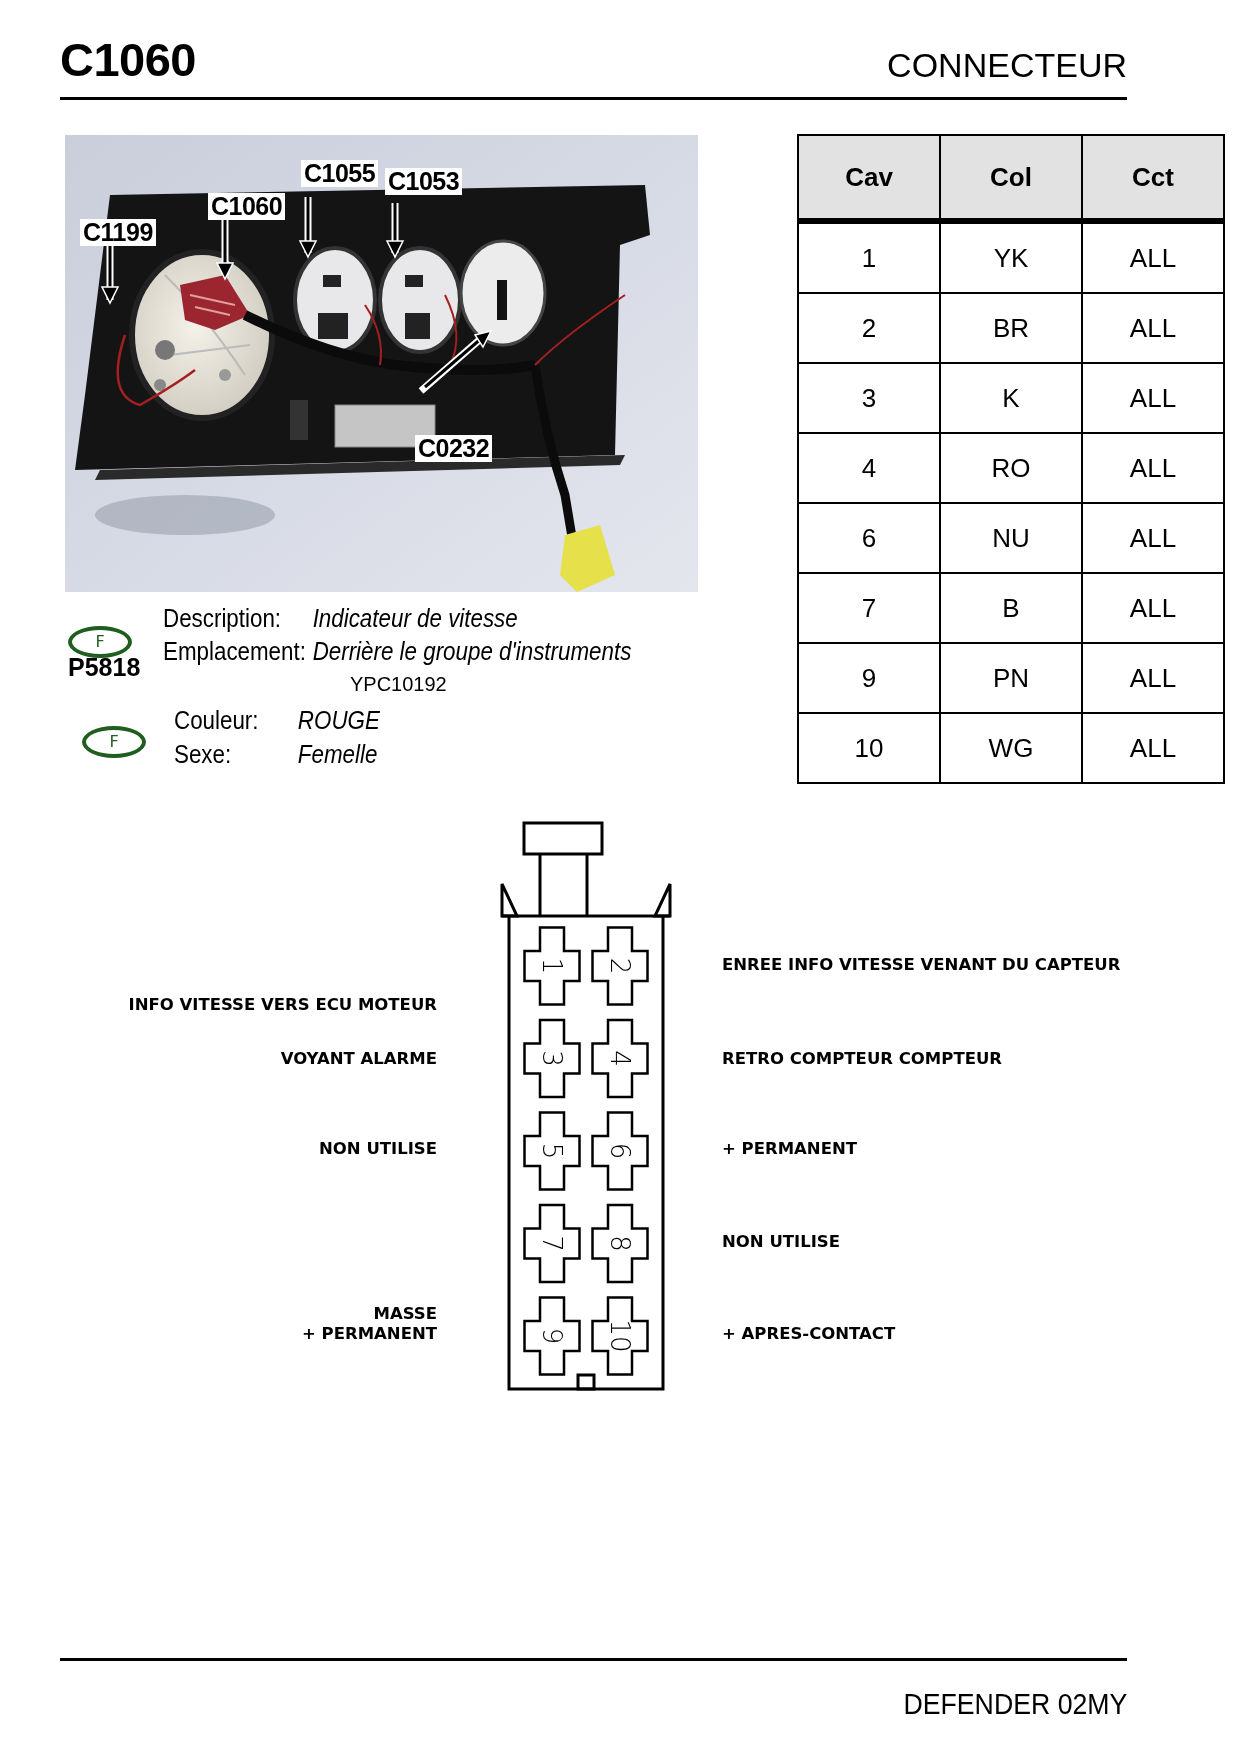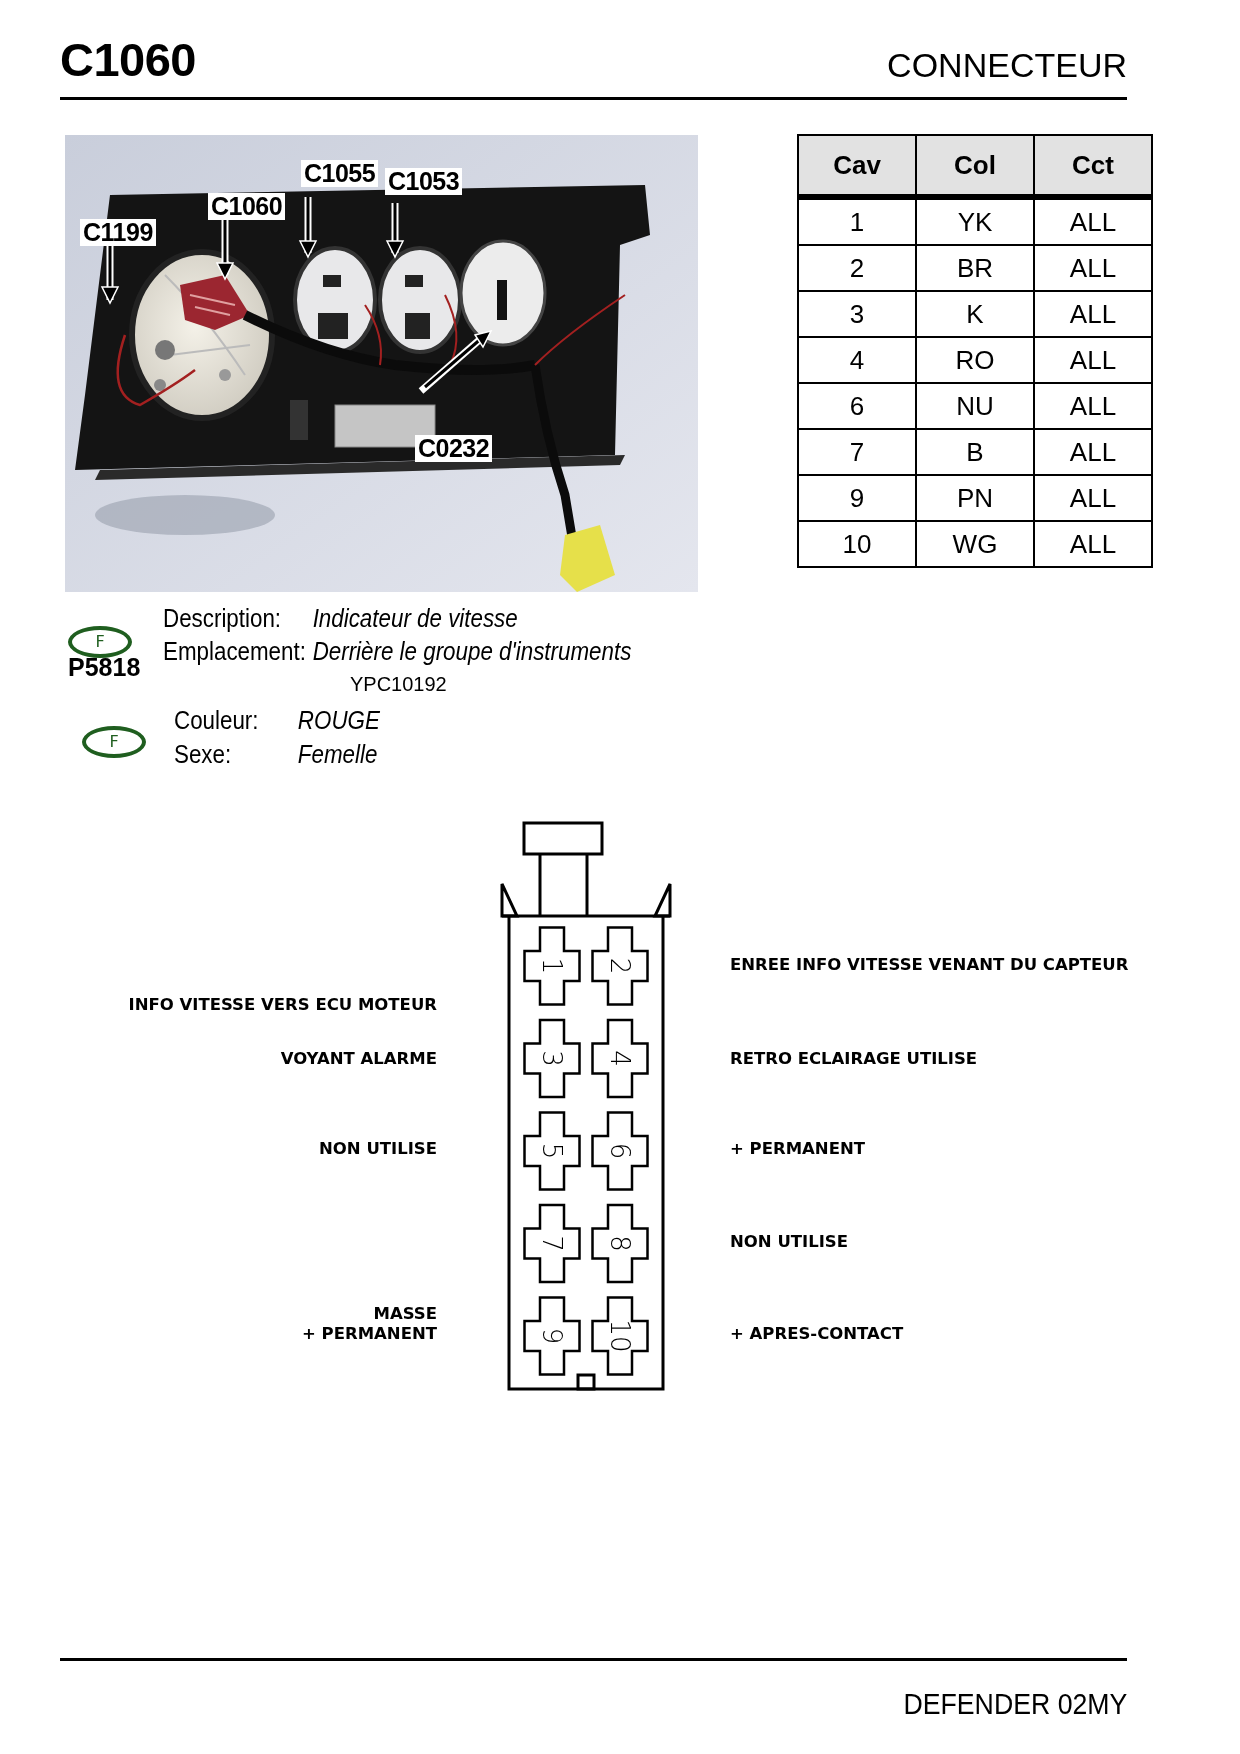--- a/index.html
+++ b/index.html
@@ -14,37 +14,37 @@
   #footer-text { right:113px; top:1690px; font-size:29px; line-height:1; transform:scaleX(0.92); transform-origin:right; }
 
   
   #photo { left:65px; top:135px; width:633px; height:555px; overflow:hidden; }
   #photo svg { display:block; }
   .photo-label { position:absolute; background:#fff; font-weight:bold; font-size:25px; line-height:1; padding:1px 3px; letter-spacing:-0.5px; }
   #photo-ref { position:absolute; left:3px; bottom:10px; font-weight:bold; font-size:25px; line-height:1; }
 
   
   #pin-table { left:797px; top:134px; border-collapse:collapse; font-size:26px; }
-  #pin-table th, #pin-table td { border:2px solid #000; width:108px; text-align:center; padding:4px; }
+  #pin-table th, #pin-table td { border:2px solid #000; width:108px; text-align:center; padding:16px; }
   #pin-table th { background:#e2e2e2; height:50px; font-weight:bold; border-bottom:6px solid #000; }
   #pin-table td { height:36px; line-height:36px; }
 
   
   .f-icon { position:absolute; width:56px; height:24px; border:4px solid #1f5e1f; border-radius:50%; 
             color:#1f5e1f; font-size:16px; text-align:center; line-height:24px; font-family:"DejaVu Sans", sans-serif; }
   .info-row { position:absolute; font-size:26px; line-height:1; transform:scaleX(0.86); transform-origin:left; white-space:nowrap; }
   .info-label { display:inline-block; }
   .info-value { display:inline-block; font-style:italic; position:absolute; }
   #part-number { left:350px; top:673px; font-size:20px; }
 
   
   #diagram { left:0; top:0; width:1240px; height:1754px; pointer-events:none; }
   .pin-label { position:absolute; font-family:"DejaVu Sans", sans-serif; font-weight:bold; font-size:16.5px; line-height:1; white-space:nowrap; }
   .pin-label.left { right:803px; text-align:right; }
-  .pin-label.right { left:722px;margin-left:8px; }
+  .pin-label.right { left:722px; }
 </style>
 </head>
 <body>
 
 <div id="doc-code" class="abs">C1060</div>
 <div id="doc-type" class="abs">CONNECTEUR</div>
 <div id="rule-top" class="abs rule"></div>
 
 <div id="photo" class="abs">
   <svg width="633" height="457" viewBox="0 0 633 457">
@@ -254,20 +254,20 @@
 
 <div id="labels-left">
     <div class="pin-label left" style="top: 957px; margin-top: 40px;">INFO VITESSE VERS ECU MOTEUR</div>
     <div class="pin-label left" style="top: 1051px; margin-left: 25px;">VOYANT ALARME</div>
     <div class="pin-label left" style="top: 1141px;">NON UTILISE</div>
     <div class="pin-label left" style="top: 1306px;">MASSE</div>
     <div class="pin-label left" style="top: 1326px;">+ PERMANENT</div>
   </div>
 <div id="labels-right">
     <div class="pin-label right" style="top: 957px;">ENREE INFO VITESSE VENANT DU CAPTEUR</div>
-    <div class="pin-label right" style="top: 1051px;">RETRO ECLAIRAGE UTILISE</div>
+    <div class="pin-label right" style="top: 1051px;">RETRO COMPTEUR COMPTEUR</div>
     <div class="pin-label right" style="top: 1141px;">+ PERMANENT</div>
     <div class="pin-label right" style="top: 1234px;">NON UTILISE</div>
     <div class="pin-label right" style="top: 1326px;">+ APRES-CONTACT</div>
   </div>
 
 <div id="rule-bottom" class="abs rule"></div>
 <div id="footer-text" class="abs">DEFENDER 02MY</div>
 
 </body></html>

